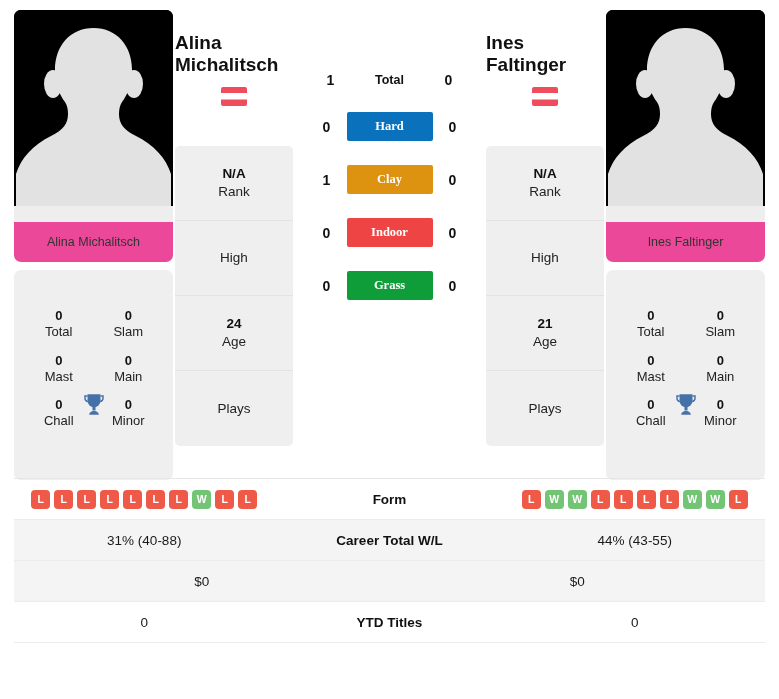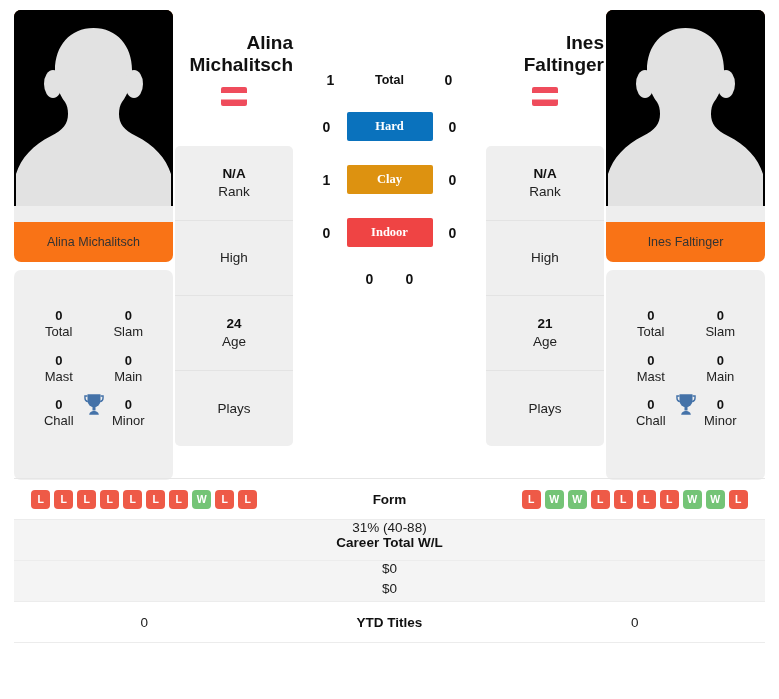--- a/index.html
+++ b/index.html
@@ -28,21 +28,21 @@
     padding: 10px 14px 0 14px;
     box-sizing: border-box;
   }
 
   
   .player-col {
     width: 159px;
     flex: 0 0 159px;
   }
   .photo-card {
-    background: #f97316;
+    background: #ec4899;
     border-radius: 7px;
     overflow: hidden;
     height: 252px;
     display: flex;
     flex-direction: column;
     align-items: center;
   }
   .photo-frame {
     width: 159px;
     height: 212px;
@@ -112,21 +112,21 @@
     height: 26px;
   }
 
   
   .info-col {
     width: 118px;
     flex: 0 0 118px;
     margin: 0 2px;
   }
   .name-block {
-    text-align: right;
+    text-align: left;
     padding-top: 22px;
     height: 136px;
     box-sizing: border-box;
   }
   .pname {
     font-size: 19px;
     font-weight: bold;
     color: #111;
     line-height: 1.18;
     white-space: nowrap;
@@ -216,21 +216,21 @@
     border-top: 1px solid #e6e6e6;
     box-sizing: border-box;
   }
   .cmp-row {
     display: flex;
     align-items: center;
     height: 41px;
     border-bottom: 1px solid #ececec;
     box-sizing: border-box;
   }
-  .cmp-row.alt { background: #f4f4f4; flex-direction: column; }
+  .cmp-row.alt { background: #f4f4f4; }
   .cmp-cell {
     flex: 1 1 0;
     text-align: center;
     font-size: 13.5px;
     color: #1a1a1a;
   }
   .cmp-cell.mid {
     flex: 0 0 230px;
     font-weight: bold;
     font-size: 13.5px;
@@ -363,20 +363,21 @@
         <div class="h2h-badge" style="background:#dd9210">Clay</div>
         <div class="h2h-score">0</div>
       </div>
       <div class="h2h-row">
         <div class="h2h-score">0</div>
         <div class="h2h-badge" style="background:#ef4444">Indoor</div>
         <div class="h2h-score">0</div>
       </div>
       <div class="h2h-row">
         <div class="h2h-score">0</div>
+        <div class="h2h-badge" style="background:#0f9d3a">Grass</div>
         <div class="h2h-score">0</div>
       </div>
     </div>
 
     <div class="info-col">
       <div class="name-block">
         <div class="pname">Ines</div>
         <div class="pname">Faltinger</div>
         <svg class="flag" viewBox="0 0 26 19">
           <rect x="0" y="0" width="26" height="6" fill="#ef4c5c"></rect>

